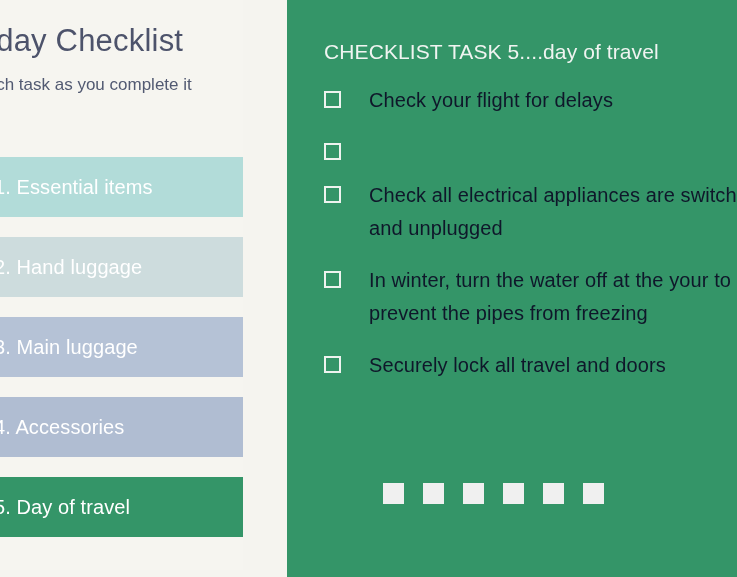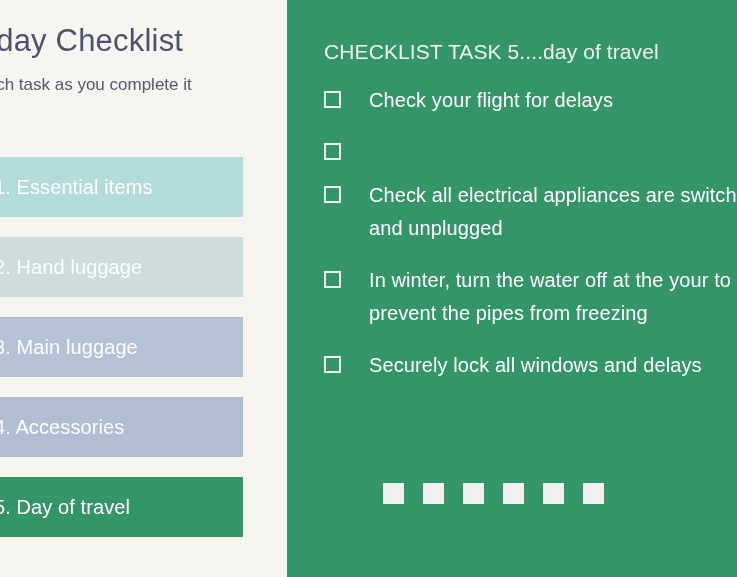--- a/index.html
+++ b/index.html
@@ -104,21 +104,21 @@
     height: 17px;
     border: 2px solid #eef3ef;
     box-sizing: border-box;
     margin-top: 7px;
     margin-right: 28px;
     background: transparent;
   }
   .task-text {
     font-size: 20px;
     line-height: 33px;
-    color: #ffffff;
+    color: #0f172a;
     white-space: pre-line;
     letter-spacing: .1px;
   }
 
   #square-strip {
     position: absolute;
     left: 96px;
     top: 483px;
     display: flex;
   }
@@ -186,21 +186,21 @@
       </div>
 
       <div class="task-row">
         <span class="task-box"></span>
         <span class="task-text">In winter, turn the water off at the your to
 prevent the pipes from freezing</span>
       </div>
 
       <div class="task-row">
         <span class="task-box"></span>
-        <span class="task-text">Securely lock all windows and delays</span>
+        <span class="task-text">Securely lock all travel and doors</span>
       </div>
 
     </div>
 
     <div id="square-strip">
       <span class="strip-square"></span>
       <span class="strip-square"></span>
       <span class="strip-square"></span>
       <span class="strip-square"></span>
       <span class="strip-square"></span>

